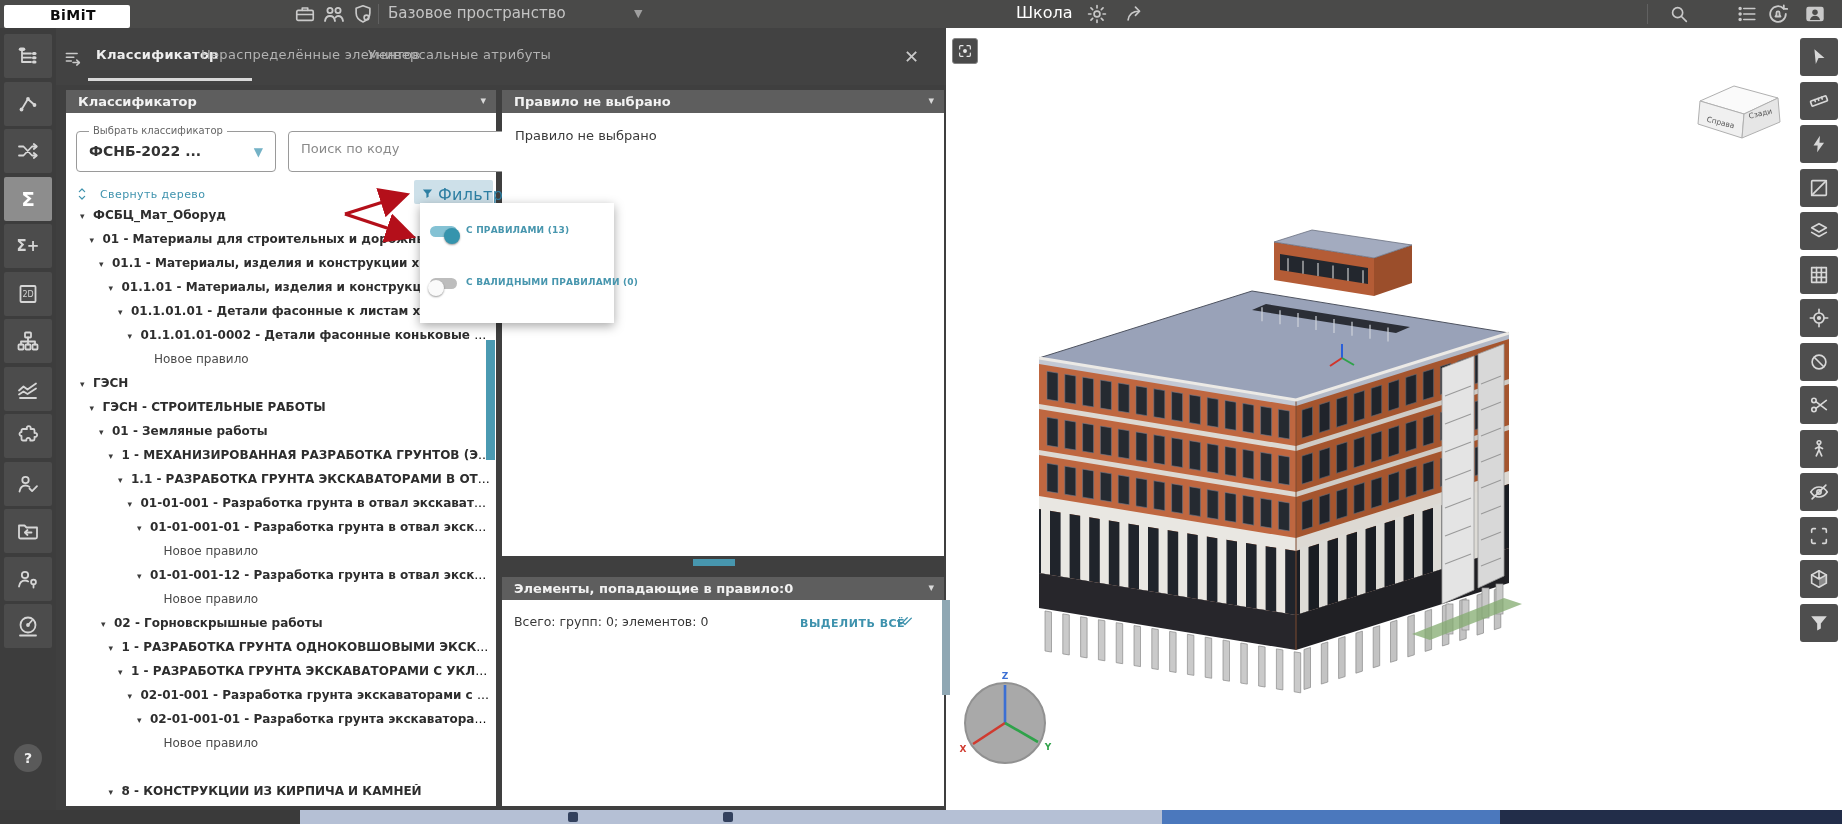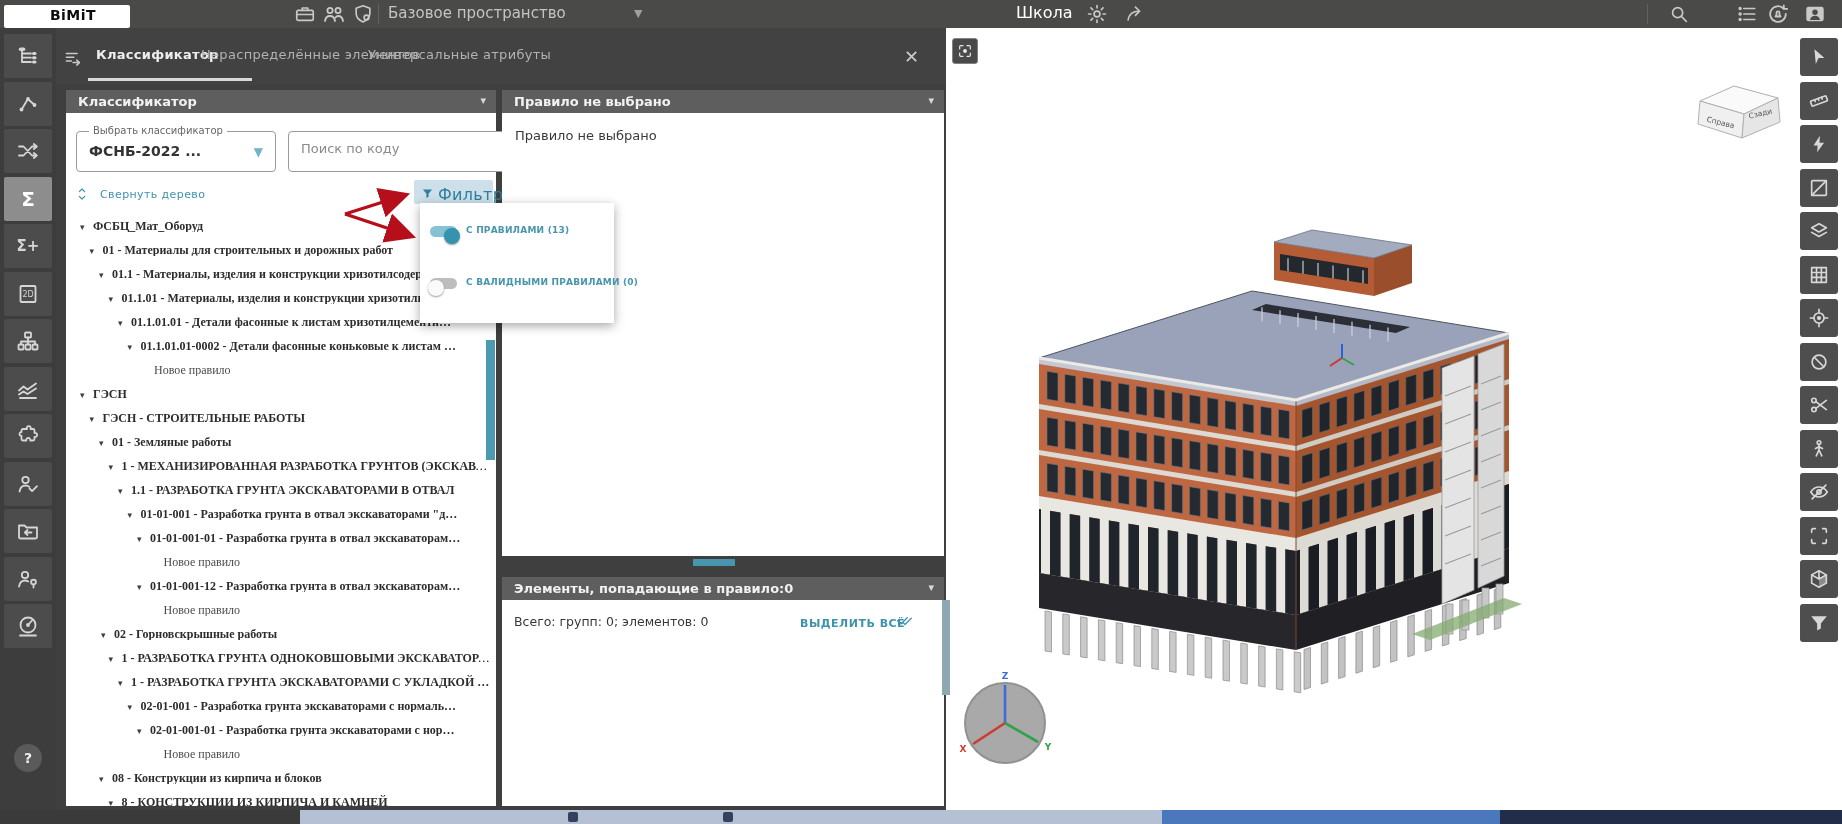--- a/index.html
+++ b/index.html
@@ -53,21 +53,21 @@
   #clf-search input::placeholder { color:#8a8a8a; }
   #collapse-tree { position:absolute; left:8px; top:96px; height:18px; color:#3e92ad; cursor:pointer; }
   #collapse-tree .ic { position:absolute; left:0; top:0; width:16px; height:16px; }
   #collapse-tree .txt { position:absolute; left:26px; top:2px; font-size:11px; letter-spacing:.4px; white-space:nowrap; }
   #filters-btn { position:absolute; left:348px; top:90px; width:79px; height:24px; background:#cde0e9; border-radius:2px; cursor:pointer; }
   #filters-btn .ic { position:absolute; left:7px; top:5px; width:13px; height:13px; color:#2d7fa3; }
   #filters-btn .txt { position:absolute; left:24px; top:5px; font-size:16px; color:#2d7fa3; letter-spacing:.3px; }
 
   #tree { position:absolute; left:0; top:118px; right:0; bottom:0; overflow:hidden; }
   .tree-row { position:absolute; left:0; right:6px; height:24px; white-space:nowrap; overflow:hidden; text-overflow:ellipsis;
-              font-size:12px; line-height:36px; cursor:pointer;font-family:Liberation Serif, serif; }
+              font-size:12px; line-height:15px; cursor:pointer; }
   .tree-row .caret { display:inline-block; width:13px; font-size:9px; color:#3c3c3c; }
   .tree-row .lab { font-weight:bold; color:#2d2d2d; }
   .tree-row.rule .lab { font-weight:normal; color:#4a4a4a; }
   #tree-thumb { position:absolute; left:420px; top:250px; width:9px; height:120px; background:#4b9ab2; }
 
   #rule-panel { left:446px; top:62px; width:442px; height:466px; }
   #rule-body-text { position:absolute; left:13px; top:38px; font-size:13px; color:#3a3a3a; }
   #hthumb { position:absolute; left:637px; top:531px; width:42px; height:7px; background:#4796ae; }
 
   #elements-panel { left:446px; top:549px; width:442px; height:229px; }
@@ -311,21 +311,20 @@
           <div class="tree-row" style="top: 312px; padding-left: 71px;"><span class="caret">▾</span><span class="lab">01-01-001-01 - Разработка грунта в отвал экскаваторам…</span></div>
           <div class="tree-row rule" style="top: 336px; padding-left: 97.5px;"><span class="lab">Новое правило</span></div>
           <div class="tree-row" style="top: 360px; padding-left: 71px;"><span class="caret">▾</span><span class="lab">01-01-001-12 - Разработка грунта в отвал экскаваторам…</span></div>
           <div class="tree-row rule" style="top: 384px; padding-left: 97.5px;"><span class="lab">Новое правило</span></div>
           <div class="tree-row" style="top: 408px; padding-left: 35px;"><span class="caret">▾</span><span class="lab">02 - Горновскрышные работы</span></div>
           <div class="tree-row" style="top: 432px; padding-left: 42.5px;"><span class="caret">▾</span><span class="lab">1 - РАЗРАБОТКА ГРУНТА ОДНОКОВШОВЫМИ ЭКСКАВАТОРА…</span></div>
           <div class="tree-row" style="top: 456px; padding-left: 52px;"><span class="caret">▾</span><span class="lab">1 - РАЗРАБОТКА ГРУНТА ЭКСКАВАТОРАМИ С УКЛАДКОЙ …</span></div>
           <div class="tree-row" style="top: 480px; padding-left: 61.5px;"><span class="caret">▾</span><span class="lab">02-01-001 - Разработка грунта экскаваторами с нормаль…</span></div>
           <div class="tree-row" style="top: 504px; padding-left: 71px;"><span class="caret">▾</span><span class="lab">02-01-001-01 - Разработка грунта экскаваторами с нор…</span></div>
           <div class="tree-row rule" style="top: 528px; padding-left: 97.5px;"><span class="lab">Новое правило</span></div>
-          <div class="tree-row" style="top: 552px; padding-left: 33px;"><span class="caret">▾</span><span class="lab">08 - Конструкции из кирпича и блоков</span></div>
           <div class="tree-row" style="top: 576px; padding-left: 42.5px;"><span class="caret">▾</span><span class="lab">8 - КОНСТРУКЦИИ ИЗ КИРПИЧА И КАМНЕЙ</span></div>
         </div>
       <div id="tree-thumb"></div>
     </section>
 
     <section class="panel" id="rule-panel">
       <div class="phead">
         <span class="ptitle">Правило не выбрано</span>
         <span class="pcaret">▾</span>
       </div>

